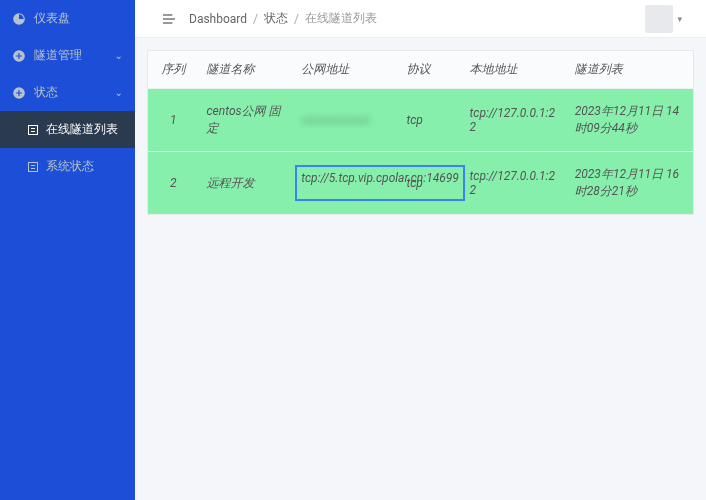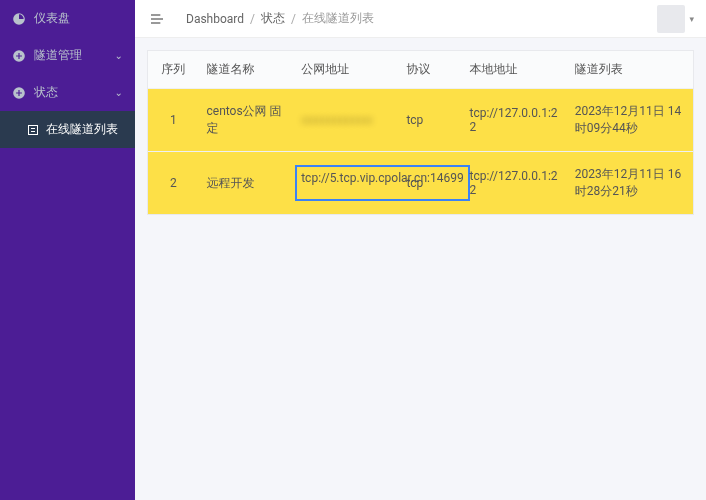--- a/index.html
+++ b/index.html
@@ -1,46 +1,46 @@
 <!DOCTYPE html>
 <html><head>
   <meta charset="utf-8">
   <style>
     * { margin: 0; padding: 0; box-sizing: border-box; }
     body { font-family: -apple-system, BlinkMacSystemFont, "Segoe UI", Roboto, "Helvetica Neue", Arial, sans-serif; font-size: 13px; color: #333; background: #fff; width: 706px; height: 500px; overflow: hidden; }
     .app { display: flex; height: 100%; }
     
     
-    .sidebar { width: 135px; background: #4c1d95; color: #8a94a6; flex-shrink: 0; overflow-y: auto; }
+    .sidebar { width: 135px; background: #1d4ed8; color: #8a94a6; flex-shrink: 0; overflow-y: auto; }
     .sidebar-item { display: flex; align-items: center; padding: 10px 12px; cursor: pointer; font-size: 12px; color: #b8c2cc; }
     .sidebar-item.sub { padding-left: 28px; }
     .sidebar-item.active { background: #2a3a4f; color: #fff; }
     .sidebar-item .icon { width: 14px; height: 14px; margin-right: 8px; display: inline-flex; align-items: center; justify-content: center; flex-shrink: 0; }
     .sidebar-item .icon svg { width: 14px; height: 14px; fill: currentColor; }
     .sidebar-item .chevron { margin-left: auto; font-size: 10px; }
     .sidebar-item.sub .sq { width: 10px; height: 10px; border: 1px solid currentColor; display: inline-block; margin-right: 8px; flex-shrink: 0; position: relative; }
     .sidebar-item.sub .sq::before { content: ""; position: absolute; left: 2px; right: 2px; top: 2px; height: 1px; background: currentColor; }
     .sidebar-item.sub .sq::after { content: ""; position: absolute; left: 2px; right: 2px; bottom: 2px; height: 1px; background: currentColor; }
     
     
     .main { flex: 1; background: #f5f6fa; display: flex; flex-direction: column; }
-    .header { background: #fff; height: 38px; display: flex; align-items: center; padding: 0 12px; border-bottom: 1px solid #eee; gap: 9px; }
+    .header { background: #fff; height: 38px; display: flex; align-items: center; padding: 0 24px; border-bottom: 1px solid #eee; }
     .menu-toggle { width: 20px; height: 20px; display: flex; align-items: center; justify-content: center; cursor: pointer; margin-right: 10px; color: #666; }
     .menu-toggle svg { width: 16px; height: 16px; stroke: currentColor; }
     .breadcrumb { display: flex; align-items: center; font-size: 12px; }
     .breadcrumb span { color: #666; }
     .breadcrumb .sep { margin: 0 6px; color: #aaa; }
     .breadcrumb .current { color: #999; }
     .header-right { margin-left: auto; display: flex; align-items: center; }
     .avatar { width: 28px; height: 28px; background: #e8e9ed; border-radius: 2px; }
     .caret { margin-left: 4px; font-size: 9px; color: #888; }
     
     
     .content { padding: 12px; flex: 1; overflow: auto; }
-    .panel { background: #fde047; border: 1px solid #e8e9ed; }
+    .panel { background: #86efac; border: 1px solid #e8e9ed; font-style: italic; }
     table { width: 100%; border-collapse: collapse; table-layout: fixed; }
     th, td { text-align: left; font-size: 12px; color: #555; border-bottom: 1px solid #eef0f3; vertical-align: middle; }
     th { padding: 10px 8px; font-weight: 500; color: #555; background: #fafbfc; }
     td { padding: 14px 8px; word-wrap: break-word; }
     tbody tr:last-child td { border-bottom: none; }
     .col-seq { width: 48px; text-align: center; }
     .col-name { width: 90px; }
     .col-pub { width: 100px; }
     .col-proto { width: 60px; }
     .col-local { width: 100px; margin-left: 36px; }
@@ -75,20 +75,24 @@
           <svg viewBox="0 0 24 24">
             <path d="M12 2a10 10 0 100 20 10 10 0 000-20zm5 11h-4v4h-2v-4H7v-2h4V7h2v4h4v2z"></path>
           </svg>
         </span>
       <span>状态</span>
       <span class="chevron">⌄</span>
     </div>
     <div class="sidebar-item sub active">
       <span class="sq"></span>
       <span>在线隧道列表</span>
+    </div>
+    <div class="sidebar-item sub">
+      <span class="sq"></span>
+      <span>系统状态</span>
     </div>
   </nav>
 
   <div class="main">
     <div class="header">
       <div class="menu-toggle">
         <svg viewBox="0 0 24 24" fill="none" stroke-width="2">
             <line x1="3" y1="6" x2="17" y2="6"></line>
             <line x1="3" y1="12" x2="21" y2="12"></line>
             <line x1="3" y1="18" x2="17" y2="18"></line>

